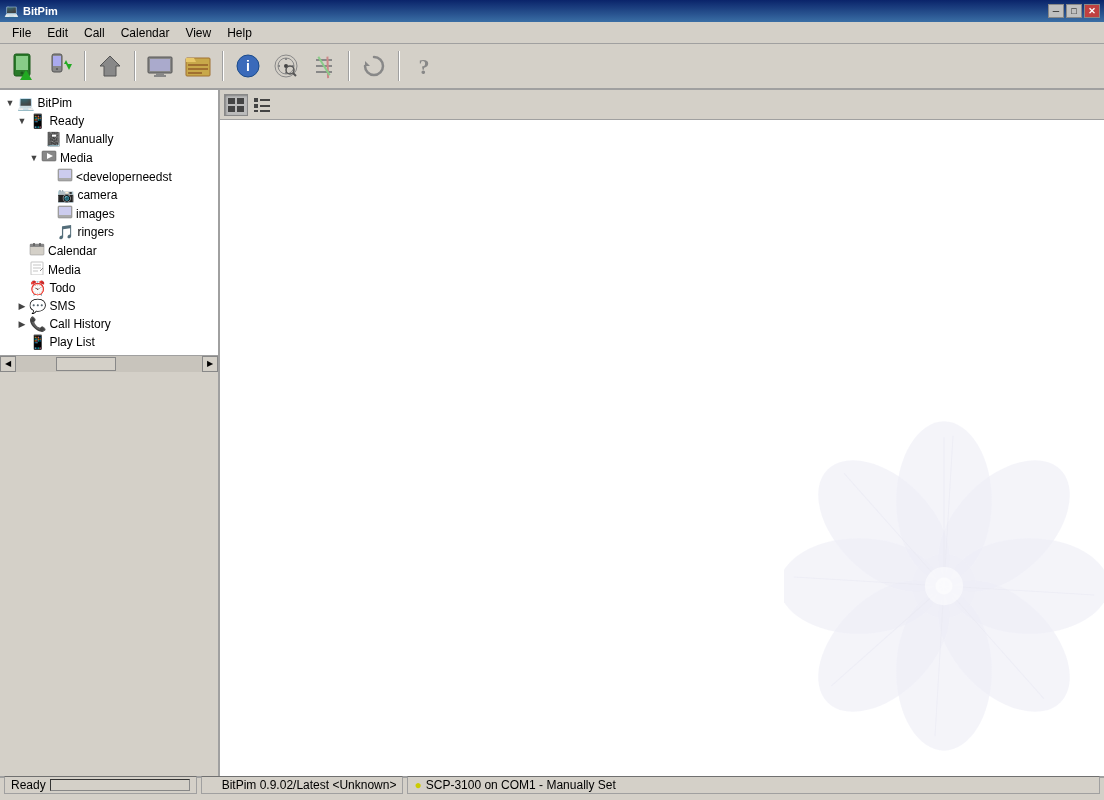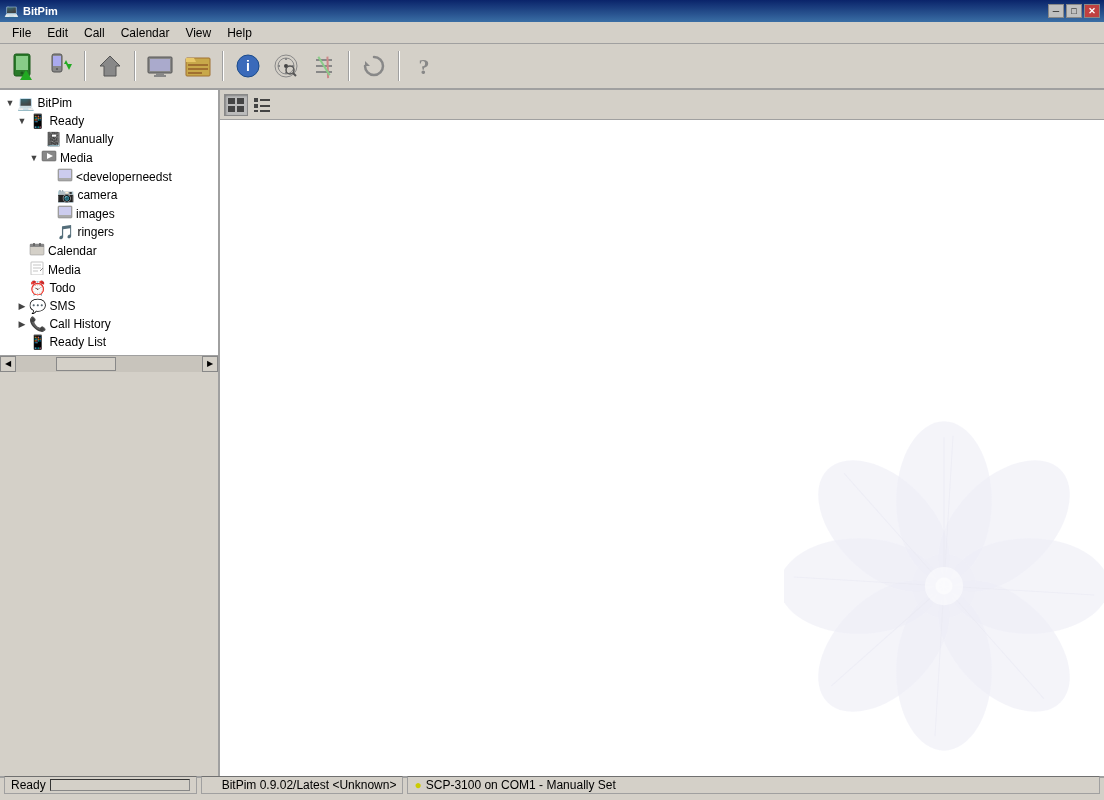--- a/index.html
+++ b/index.html
@@ -430,21 +430,21 @@
           <span class="indent" style="width:16px"></span>
           <span class="expand-icon">▶</span>
           <span class="item-icon">📞</span>
           <span class="item-label">Call History</span>
         </div>
 
         <div class="tree-item">
           <span class="indent" style="width:16px"></span>
           <span class="expand-icon" style="opacity:0">▶</span>
           <span class="item-icon">📱</span>
-          <span class="item-label">Ready List</span>
+          <span class="item-label">Play List</span>
         </div>
 
 
       </div>
     </div>
 
     <div id="sidebar-hscroll">
       <div class="scroll-arrow">◀</div>
       <div class="scroll-track">
         <div class="scroll-thumb"></div>

